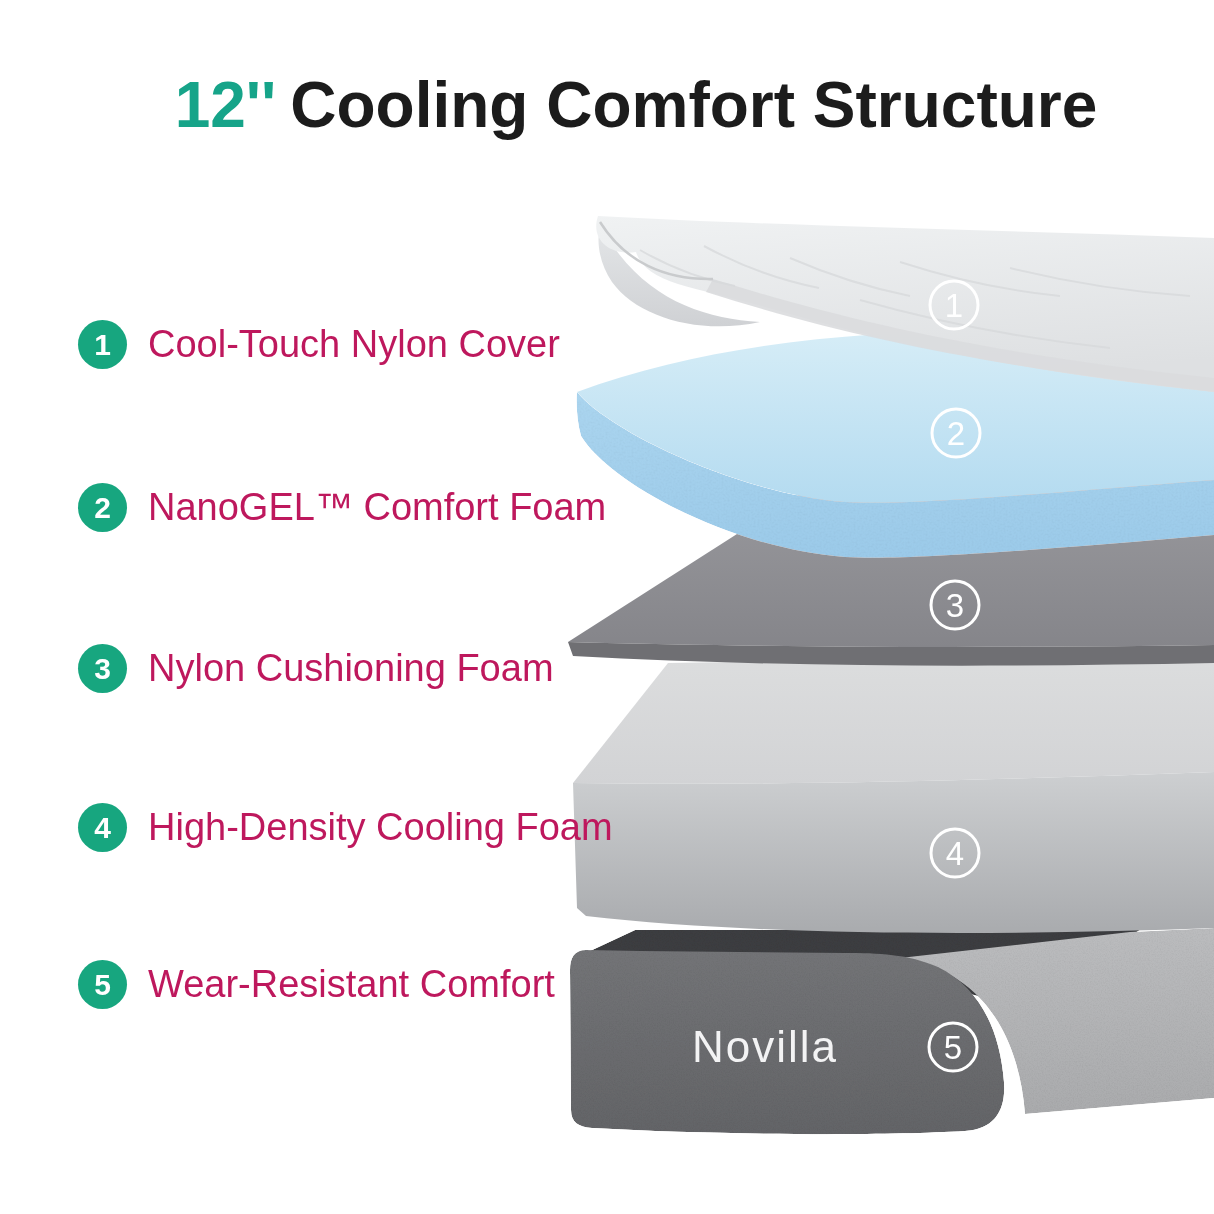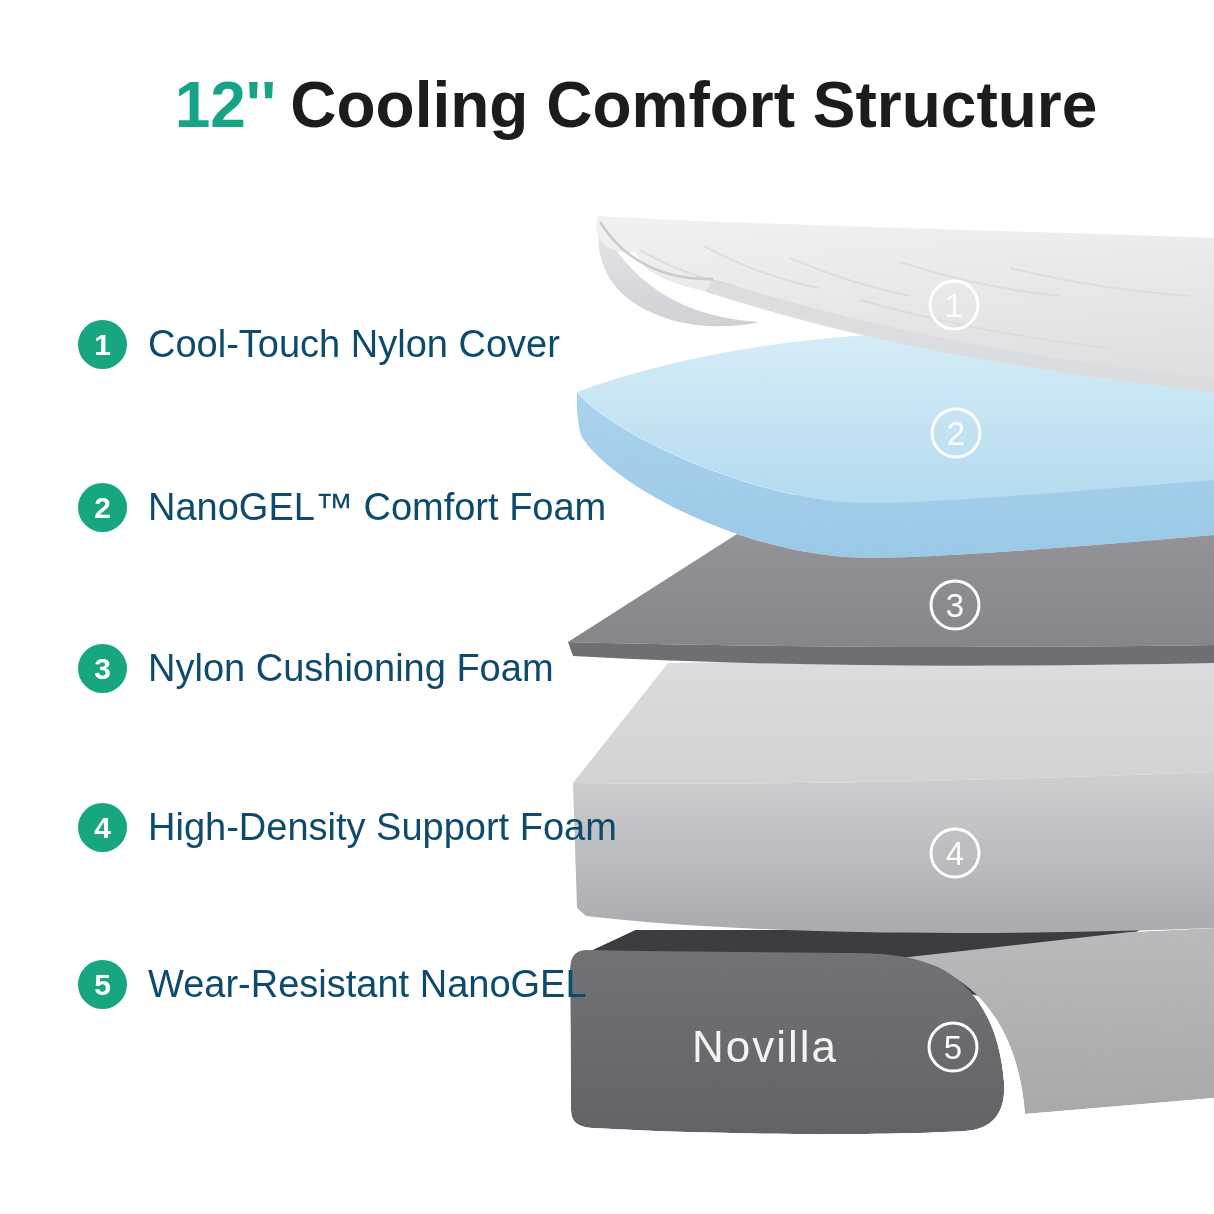--- a/index.html
+++ b/index.html
@@ -41,21 +41,21 @@
     color:#ffffff;
     font-size:30px;
     font-weight:bold;
     display:flex;
     align-items:center;
     justify-content:center;
     flex:0 0 49px;
   }
   .lbl{
     font-size:38px;
-    color:#0c4a6e;
+    color:#be185d;
     white-space:nowrap;
     line-height:49px;
   }
   svg.diagram{position:absolute;top:0;left:0;}
   .marker-circle{fill:none;stroke:#ffffff;stroke-width:3px;}
   .marker-num{
     fill:#ffffff;
     font-size:33px;
     font-weight:400;
     text-anchor:middle;
@@ -225,21 +225,21 @@
     <div class="legend-row" style="top:483px">
       <span class="badge">2</span>
       <span class="lbl">NanoGEL™ Comfort Foam</span>
     </div>
     <div class="legend-row" style="top:644px">
       <span class="badge">3</span>
       <span class="lbl">Nylon Cushioning Foam</span>
     </div>
     <div class="legend-row" style="top:803px">
       <span class="badge">4</span>
-      <span class="lbl">High-Density Support Foam</span>
+      <span class="lbl">High-Density Cooling Foam</span>
     </div>
     <div class="legend-row" style="top:960px">
       <span class="badge">5</span>
-      <span class="lbl">Wear-Resistant NanoGEL</span>
+      <span class="lbl">Wear-Resistant Comfort</span>
     </div>
   </div>
 
 </div>
 
 </body></html>

